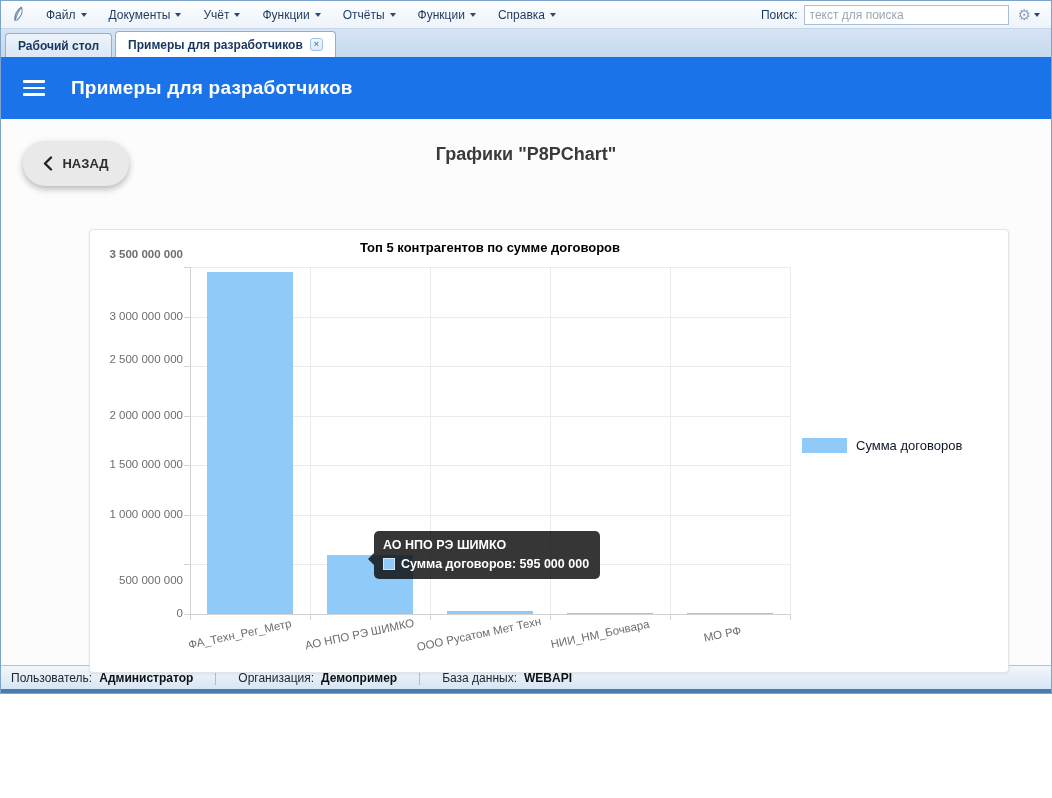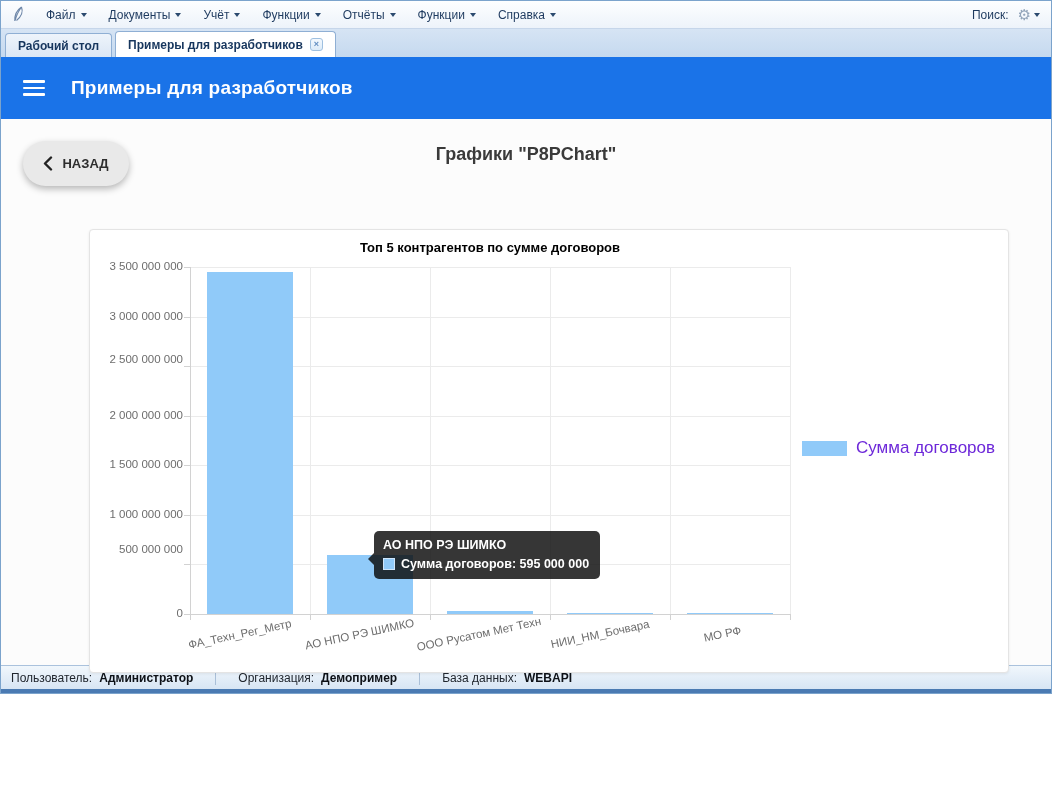--- a/index.html
+++ b/index.html
@@ -47,21 +47,21 @@
           border:1px solid #e4e4e4; border-radius:4px; box-shadow:0 1px 3px rgba(0,0,0,.07); }
   .chart-title { position:absolute; left:100px; top:10px; width:600px; text-align:center; font-size:13px; font-weight:bold; color:#000000; }
   .gridline { position:absolute; background:#ebebeb; }
   .gridline.axis { background:#d2d2d2; }
   .tickmark { position:absolute; background:#d2d2d2; }
   .ytick-label { position:absolute; left:0; width:93px; text-align:right; font-size:11.5px; color:#6d6d6d; }
   .xtick-label { position:absolute; font-size:11.5px; color:#6d6d6d; white-space:nowrap; transform:translateX(-54%) rotate(-12deg); }
   .bar { position:absolute; }
   .legend { position:absolute; left:712px; top:208px; display:flex; align-items:center; gap:9px; cursor:pointer; }
   .legend-swatch { width:45px; height:15px; }
-  .legend-label { font-size:17px; color:#6d28d9; }
+  .legend-label { font-size:13px; color:#0f172a; }
 
   
   .tooltip { position:absolute; left:284px; top:301px; background:rgba(10,10,10,.82); border-radius:5px;
              padding:7px 11px 8px 9px; color:#fff; z-index:5; }
   .tooltip:after { content:""; position:absolute; left:-6px; bottom:14px; width:0; height:0;
                    border-top:6px solid transparent; border-bottom:6px solid transparent; border-right:6px solid rgba(10,10,10,.82); }
   .tooltip-title { font-size:12.5px; font-weight:bold; margin-bottom:5px; white-space:nowrap; }
   .tooltip-row { display:flex; align-items:center; gap:6px; font-size:12.5px; font-weight:bold; white-space:nowrap; }
   .tooltip-swatch { width:12px; height:12px; border:1.5px solid #cfe6fb; flex:0 0 12px; }
 
@@ -111,20 +111,21 @@
           <span>Функции</span>
           <span class="caret"></span>
         </span>
         <span class="menu-item">
           <span>Справка</span>
           <span class="caret"></span>
         </span>
       </nav>
     <div class="search-box">
       <span>Поиск:</span>
+      <input type="text" placeholder="текст для поиска" style="">
       <span class="gear-btn">
         <span class="gear-glyph">⚙</span>
         <span class="caret"></span>
       </span>
     </div>
   </div>
 
   <div class="tabstrip">
       <div class="tab">
         <span>Рабочий стол</span>
@@ -164,39 +165,39 @@
       </div>
       <div class="tooltip">
         <div class="tooltip-title">АО НПО РЭ ШИМКО</div>
         <div class="tooltip-row">
           <span class="tooltip-swatch" style="background: rgb(144, 202, 249);"></span>
           <span><span>Сумма договоров:</span> <span>595 000 000</span></span>
         </div>
       </div>
     <div class="gridline" style="left: 100px; top: 37px; width: 600px; height: 1px;"></div>
         <div class="tickmark" style="left: 94px; top: 37px; width: 6px; height: 1px;"></div>
-        <div class="ytick-label" style="top: 30px;">3 500 000 000</div>
+        <div class="ytick-label" style="top: 18px; font-weight: bold;">3 500 000 000</div>
         <div class="gridline" style="left: 100px; top: 86.5714px; width: 600px; height: 1px;"></div>
         <div class="tickmark" style="left: 94px; top: 86.5714px; width: 6px; height: 1px;"></div>
         <div class="ytick-label" style="top: 79.5714px;">3 000 000 000</div>
         <div class="gridline" style="left: 100px; top: 136.143px; width: 600px; height: 1px;"></div>
         <div class="tickmark" style="left: 94px; top: 136.143px; width: 6px; height: 1px;"></div>
         <div class="ytick-label" style="top: 123px;">2 500 000 000</div>
         <div class="gridline" style="left: 100px; top: 185.714px; width: 600px; height: 1px;"></div>
         <div class="tickmark" style="left: 94px; top: 185.714px; width: 6px; height: 1px;"></div>
         <div class="ytick-label" style="top: 178.714px;">2 000 000 000</div>
         <div class="gridline" style="left: 100px; top: 235.286px; width: 600px; height: 1px;"></div>
         <div class="tickmark" style="left: 94px; top: 235.286px; width: 6px; height: 1px;"></div>
         <div class="ytick-label" style="top: 228.286px;">1 500 000 000</div>
         <div class="gridline" style="left: 100px; top: 284.857px; width: 600px; height: 1px;"></div>
         <div class="tickmark" style="left: 94px; top: 284.857px; width: 6px; height: 1px;"></div>
         <div class="ytick-label" style="top: 277.857px;">1 000 000 000</div>
         <div class="gridline" style="left: 100px; top: 334.429px; width: 600px; height: 1px;"></div>
         <div class="tickmark" style="left: 94px; top: 334.429px; width: 6px; height: 1px;"></div>
-        <div class="ytick-label" style="top: 313px;">500 000 000</div>
+        <div class="ytick-label" style="top: 344px;">500 000 000</div>
         <div class="gridline axis" style="left: 100px; top: 384px; width: 600px; height: 1px;"></div>
         <div class="tickmark" style="left: 94px; top: 384px; width: 6px; height: 1px;"></div>
         <div class="ytick-label" style="top: 377px;">0</div>
         <div class="gridline axis" style="left: 100px; top: 37px; width: 1px; height: 347px;"></div>
         <div class="tickmark" style="left: 100px; top: 384px; width: 1px; height: 6px;"></div>
         <div class="gridline" style="left: 220px; top: 37px; width: 1px; height: 347px;"></div>
         <div class="tickmark" style="left: 220px; top: 384px; width: 1px; height: 6px;"></div>
         <div class="gridline" style="left: 340px; top: 37px; width: 1px; height: 347px;"></div>
         <div class="tickmark" style="left: 340px; top: 384px; width: 1px; height: 6px;"></div>
         <div class="gridline" style="left: 460px; top: 37px; width: 1px; height: 347px;"></div>

